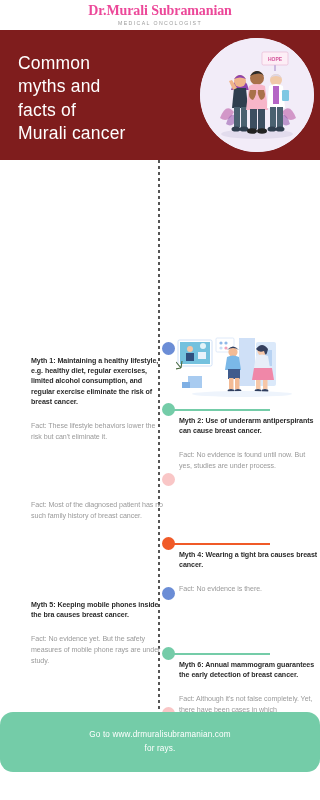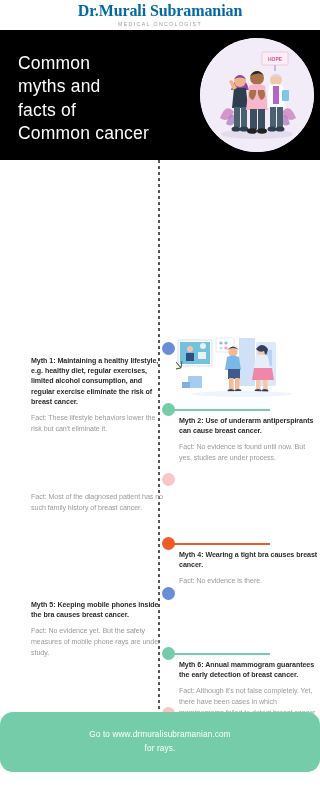--- a/index.html
+++ b/index.html
@@ -14,37 +14,37 @@
   
   .brandbar {
     height: 30px; width: 100%;
     display: flex; flex-direction: column;
     align-items: center; justify-content: center;
     background: #ffffff;
   }
   .brand-name {
     font-family: "Liberation Serif", serif;
     font-weight: bold;
-    font-size: 16px;
-    color: #0369a1;
+    font-size: 14px;
+    color: #ec4899;
     letter-spacing: -0.1px;
     line-height: 1;
   }
   .brand-sub {
     font-size: 5.2px;
     color: #9b9b9b;
     letter-spacing: 1.4px;
     margin-top: 2.5px;
   }
 
   
   .hero {
     position: relative;
     height: 130px; width: 100%;
-    background: #000000;
+    background: #7f1d1d;
     overflow: hidden;
   }
   .hero-title {
     position: absolute;
     left: 18px; top: 22px;
     font-size: 17.5px;
     line-height: 1.33;
     color: #ffffff;
     font-weight: 500;
     letter-spacing: 0.2px;
@@ -92,21 +92,21 @@
     font-size: 7.1px;
     line-height: 1.44;
     font-weight: bold;
     color: #2b2b2b;
     letter-spacing: -0.05px;
   }
   .fact {
     font-size: 7.1px;
     line-height: 1.52;
     color: #9a9a9a;
-    margin-top: 6px;
+    margin-top: 14px;
     letter-spacing: -0.05px;
   }
 
   .art-top {
     position: absolute;
     left: 176px; top: 176px;
     width: 132px; height: 62px;
   }
 
   
@@ -138,21 +138,21 @@
   <div class="brandbar">
     <div class="brand-name">Dr.Murali Subramanian</div>
     <div class="brand-sub">MEDICAL ONCOLOGIST</div>
   </div>
 
   <div class="hero">
     <div class="hero-title">
       <div>Common</div>
       <div>myths and</div>
       <div>facts of</div>
-      <div>Common cancer</div>
+      <div>Murali cancer</div>
     </div>
     <div class="hero-art">
       <svg width="114" height="114" viewBox="0 0 114 114">
         <circle cx="57" cy="57" r="57" fill="#f2ecf8"></circle>
 
         <rect x="62" y="14" width="26" height="13" rx="1.5" fill="#fdeef6" stroke="#e9b9d6" stroke-width="0.7"></rect>
         <text x="75" y="23" font-family="Liberation Sans, sans-serif" font-size="5" fill="#d4559b" text-anchor="middle" font-weight="bold">HOPE</text>
         <rect x="74" y="27" width="2" height="6" fill="#cbb9df"></rect>
 
         <path d="M20 80 q6 -16 14 -6 q-6 12 -14 6z" fill="#c77bb8" opacity="0.75"></path>

